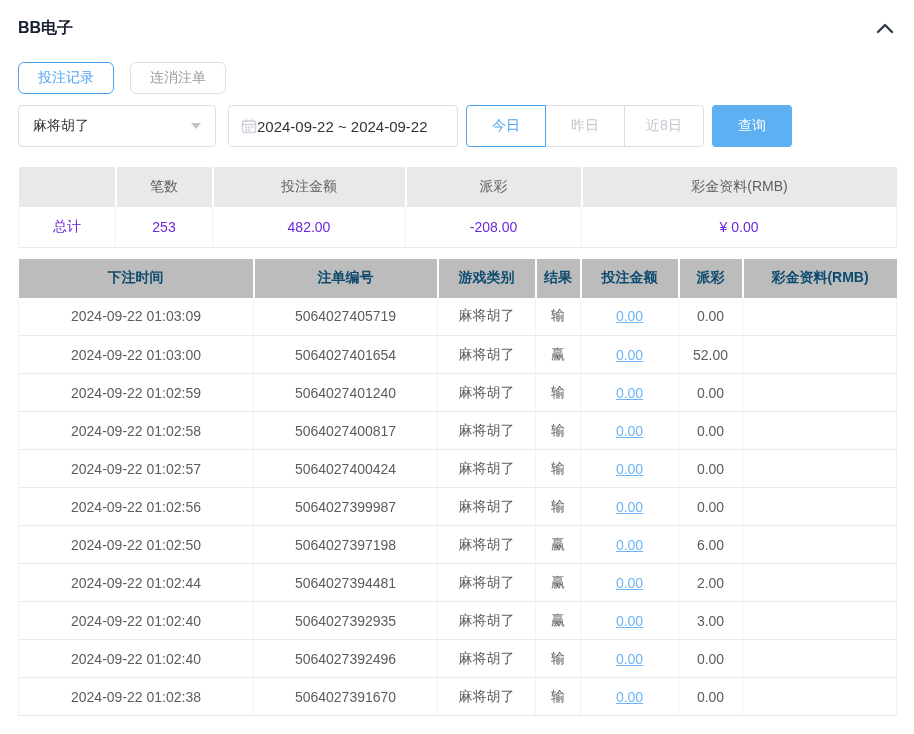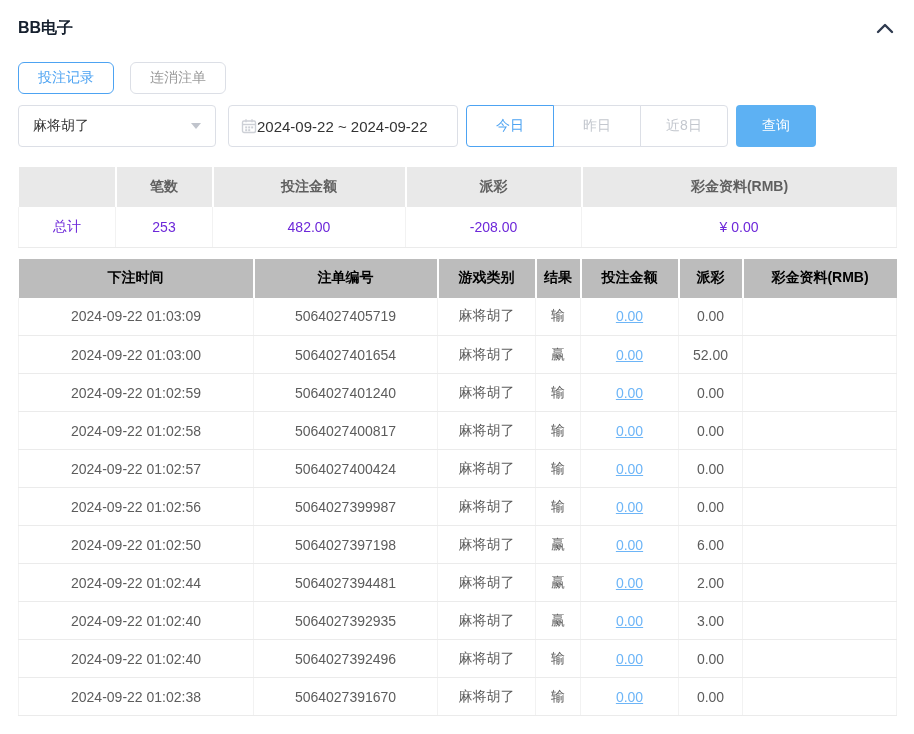--- a/index.html
+++ b/index.html
@@ -42,57 +42,57 @@
     border-top: 6px solid #c0c4cc;
   }
   .date-box {
     margin-left: 12px; width: 230px; height: 42px;
     border: 1px solid #dcdfe6; border-radius: 4px; background: #fff;
     display: flex; align-items: center; padding: 0 12px; 
     font-size: 15px; color: #333; cursor: pointer;
   }
   .btn-group { margin-left: 8px; display: flex; }
   .btn-group button {
-    width: 88px; height: 42px; background: #fff; border: 1px solid #dcdfe6;
+    width: 80px; height: 42px; background: #fff; border: 1px solid #dcdfe6;
     font-size: 14px; color: #c3c7ce; cursor: pointer; margin-left: -1px;
     font-family: inherit;
   }
   .btn-group button:first-child { border-radius: 4px 0 0 4px; margin-left: 0; }
   .btn-group button:last-child { border-radius: 0 4px 4px 0; }
   .btn-group button.active { border-color: var(--accent, #4da3f2); color: var(--accent, #4da3f2); position: relative; z-index: 1; }
   .search-btn {
     margin-left: 8px; width: 80px; height: 42px;
     background: var(--button-blue, #5db1f3); color: #fff; border: none; border-radius: 4px;
     font-size: 14px; cursor: pointer; font-family: inherit;
   }
 
   
   table { border-collapse: collapse; table-layout: fixed; width: 878px; font-size: 14px; }
   td, th { text-align: center; overflow: hidden; white-space: nowrap; }
 
   
   .summary-table { margin-top: 20px; }
   .summary-table th {
     height: 40px; background: var(--summary-header-gray, #e9e9e9);
-    color: #5f5f5f; font-weight: bold; border-right: 2px solid #fff; margin-top: 8px;
+    color: #5f5f5f; font-weight: normal; border-right: 2px solid #fff; margin-top: 8px;
   }
   .summary-table th:last-child { border-right: none; }
   .summary-table td {
     height: 40px; background: #fff; color: #6d28d9;
     border-bottom: 1px solid #ebebeb; border-right: 1px solid #f2f2f2;
   }
   .summary-table td:first-child { border-left: 1px solid #f2f2f2; }
   .summary-table td:last-child { border-right: 1px solid #f2f2f2; }
   .negative { color: var(--negative-red, #f56c6c); }
 
   
   .detail-table { margin-top: 11px; }
   .detail-table th {
     height: 39px; background: var(--table-header-gray, #bcbcbc);
-    color: #000000; font-weight: bold; border-right: 2px solid #fff;
+    color: #0c4a6e; font-weight: bold; border-right: 2px solid #fff;
   }
   .detail-table th:last-child { border-right: none; }
   .detail-table td {
     height: 38px; color: #5c5c5c; background: #fff;
     border-bottom: 1px solid #ebebeb; border-right: 1px solid #f2f2f2;
   }
   .detail-table td:first-child { border-left: 1px solid #f2f2f2; }
   .detail-table td:last-child { border-right: 1px solid #f2f2f2; }
   .detail-table a.amount-link { color: var(--link-blue, #6db5f7); text-decoration: underline; cursor: pointer; }
 </style>

